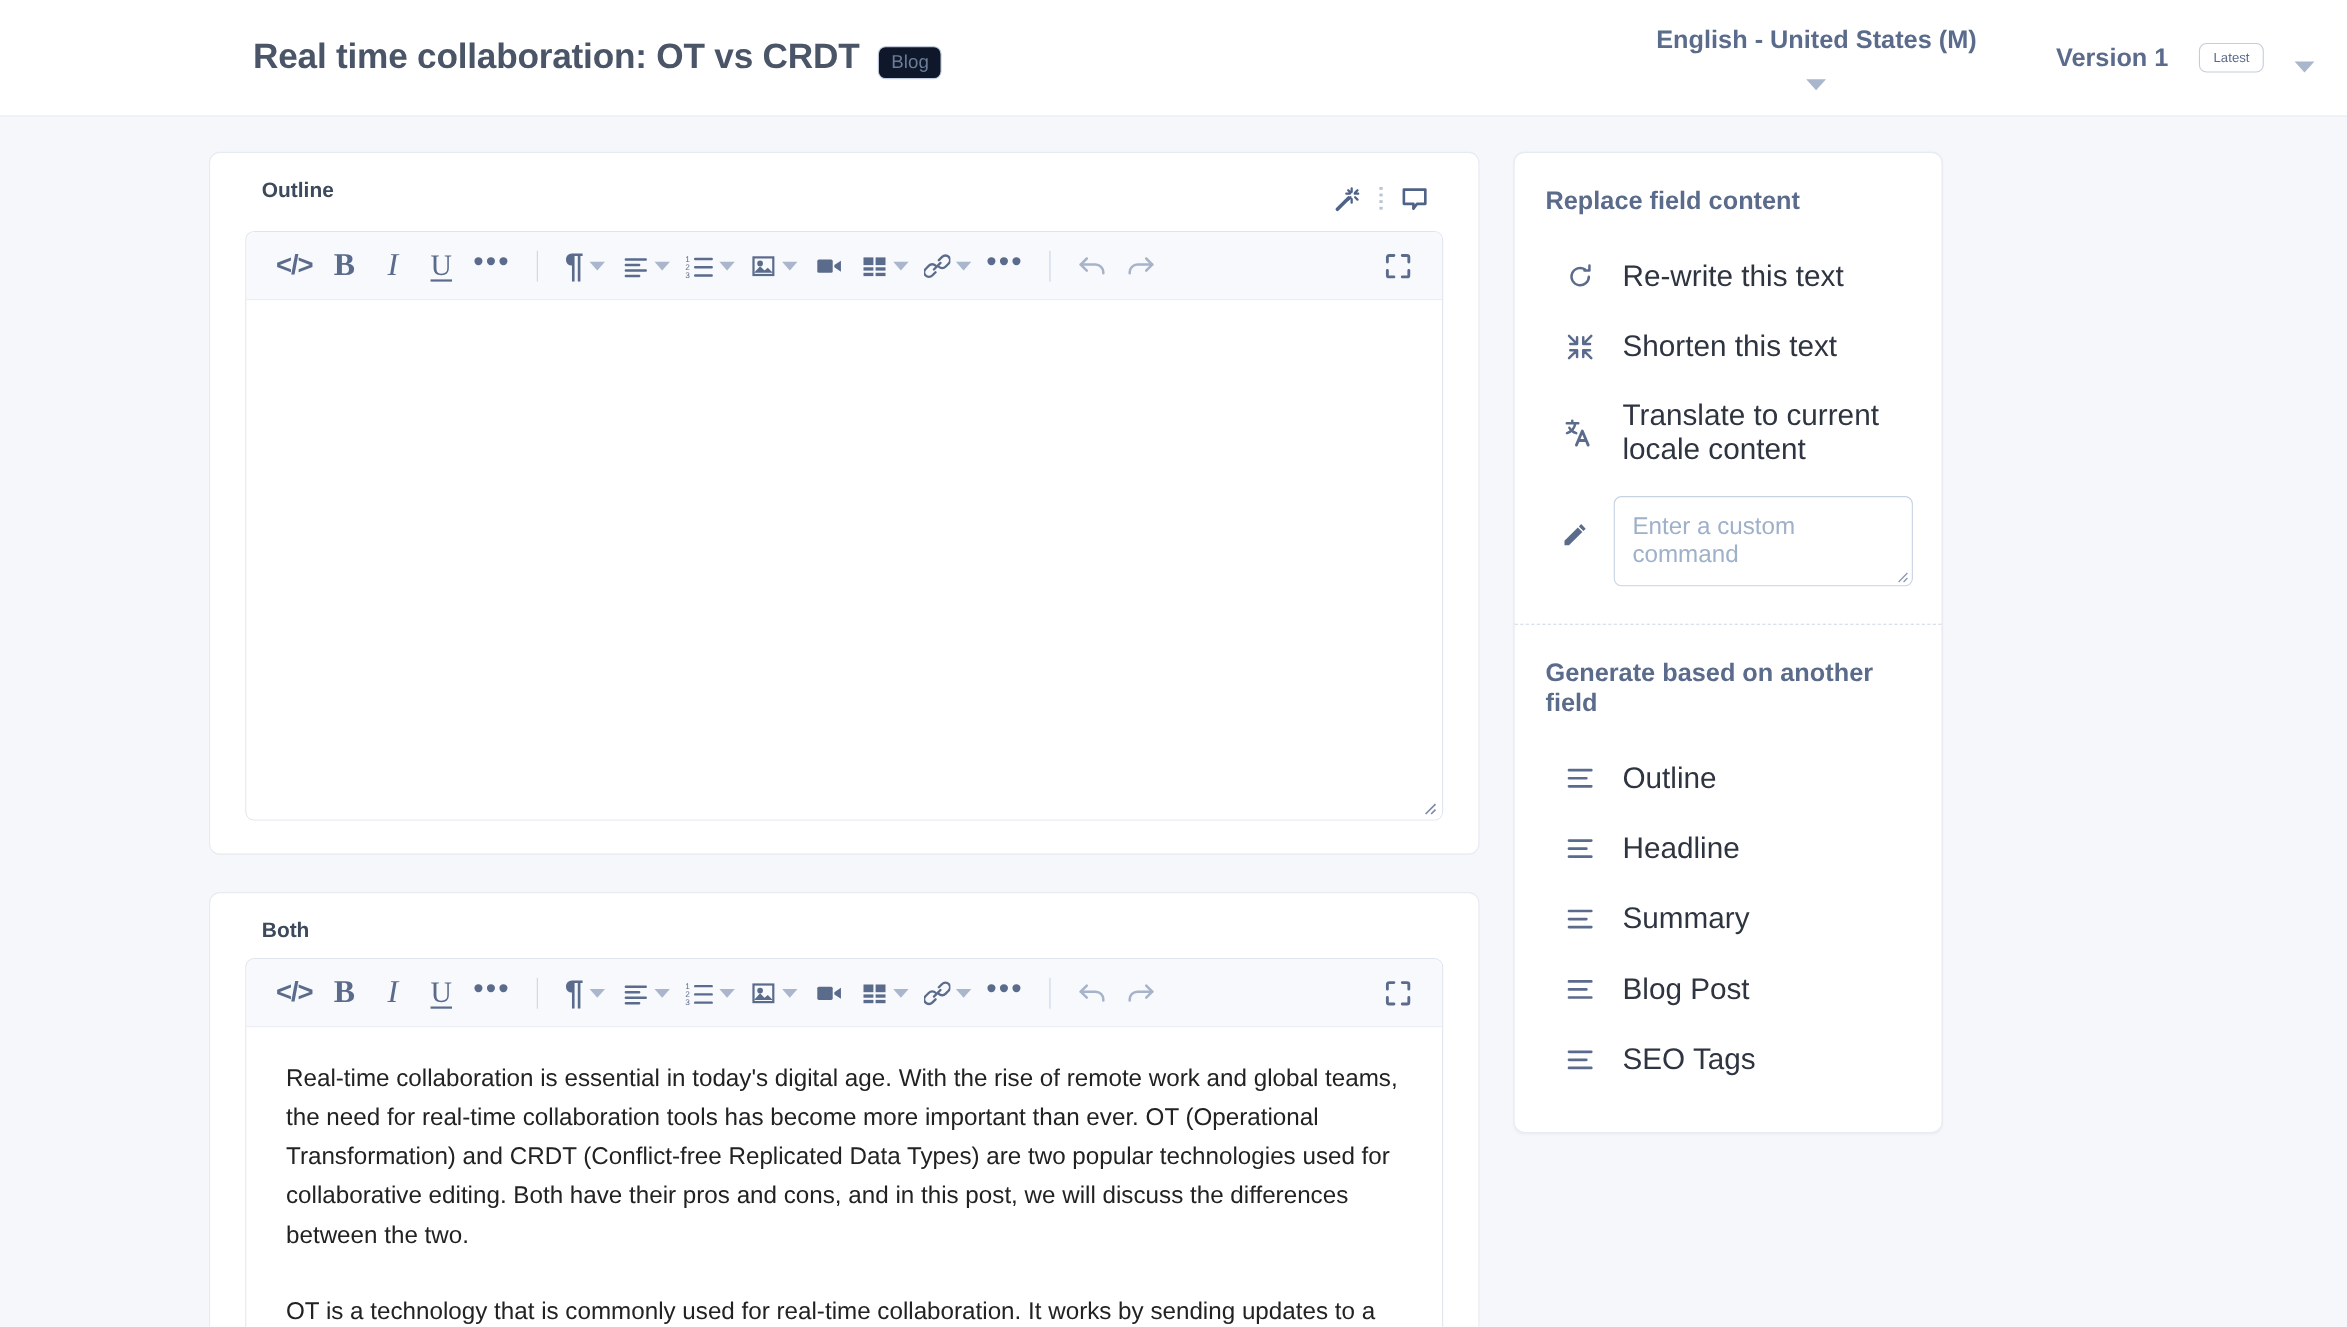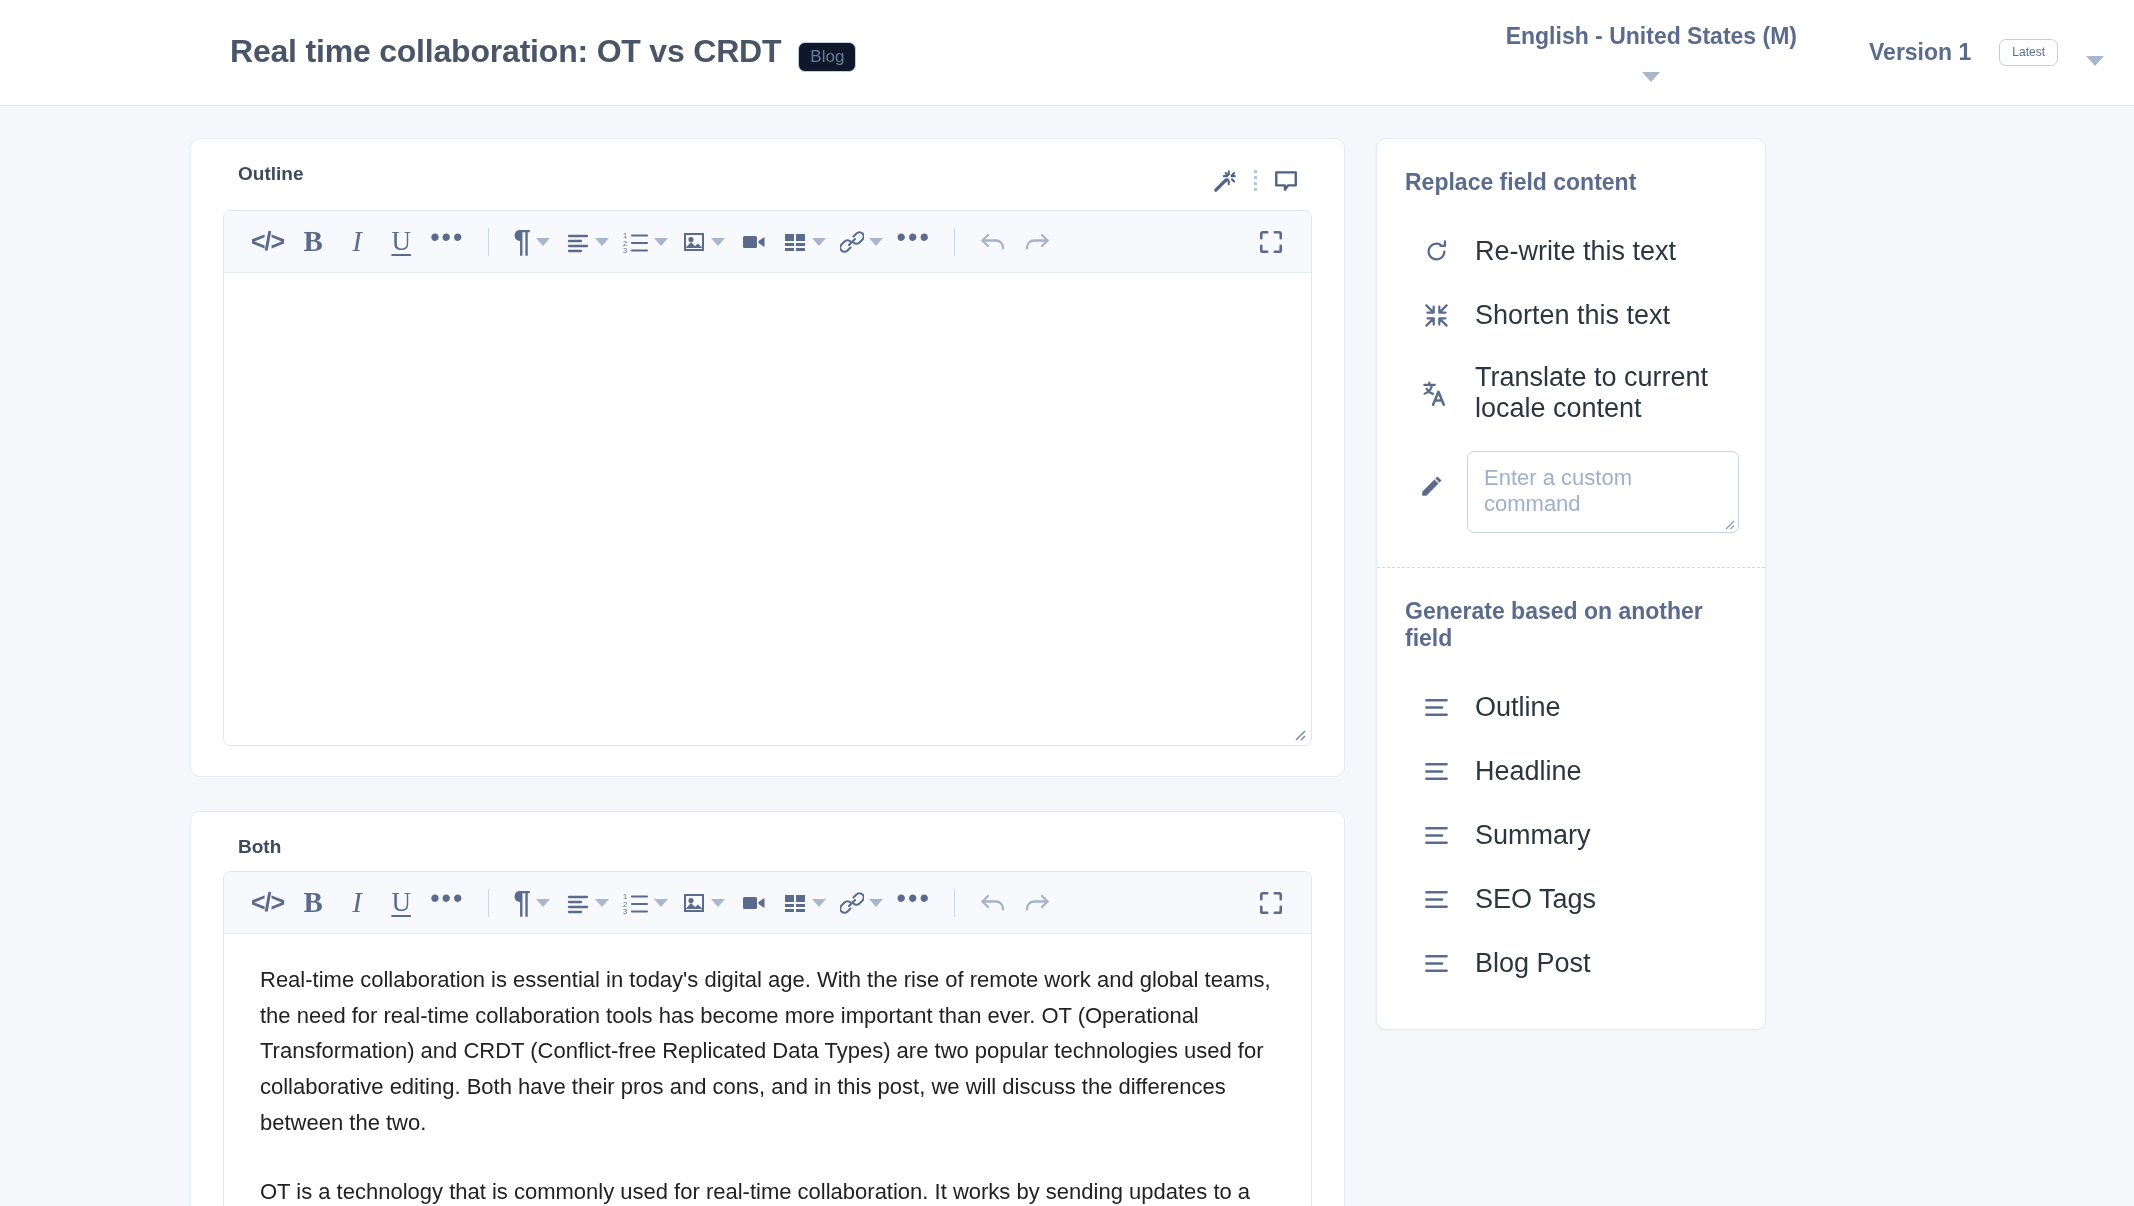--- a/index.html
+++ b/index.html
@@ -544,27 +544,27 @@
           </span>
           <span class="pi-label">Summary</span>
         </div>
 
         <div class="panel-item">
           <span class="pi-icon">
             <svg width="27" height="27" viewBox="0 0 24 24" stroke="#5b6b8c" stroke-width="2.2" stroke-linecap="round">
                 <path d="M3 5.5h18M3 12h14M3 18.5h18"></path>
               </svg>
           </span>
-          <span class="pi-label">SEO Tags</span>
+          <span class="pi-label">Blog Post</span>
         </div>
 
         <div class="panel-item">
           <span class="pi-icon">
             <svg width="27" height="27" viewBox="0 0 24 24" stroke="#5b6b8c" stroke-width="2.2" stroke-linecap="round">
                 <path d="M3 5.5h18M3 12h14M3 18.5h18"></path>
               </svg>
           </span>
-          <span class="pi-label">Blog Post</span>
+          <span class="pi-label">SEO Tags</span>
         </div>
       </div>
     </div>
   </div>
 </div>
 
 </body></html>

